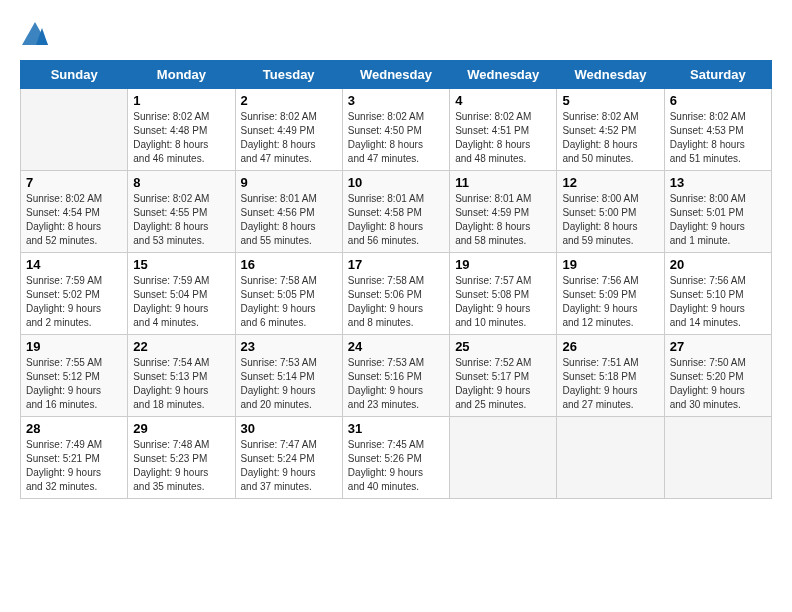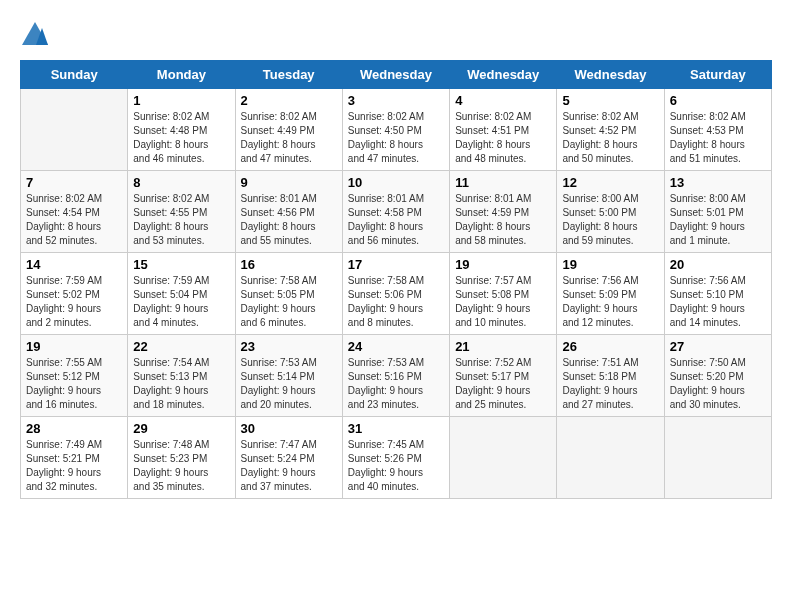--- a/index.html
+++ b/index.html
@@ -223,21 +223,21 @@
         </td>
         <td>
           <span class="day-number">23</span>
           <div class="day-info">Sunrise: 7:53 AM<br>Sunset: 5:14 PM<br>Daylight: 9 hours<br>and 20 minutes.</div>
         </td>
         <td>
           <span class="day-number">24</span>
           <div class="day-info">Sunrise: 7:53 AM<br>Sunset: 5:16 PM<br>Daylight: 9 hours<br>and 23 minutes.</div>
         </td>
         <td>
-          <span class="day-number">21</span>
+          <span class="day-number">25</span>
           <div class="day-info">Sunrise: 7:52 AM<br>Sunset: 5:17 PM<br>Daylight: 9 hours<br>and 25 minutes.</div>
         </td>
         <td>
           <span class="day-number">26</span>
           <div class="day-info">Sunrise: 7:51 AM<br>Sunset: 5:18 PM<br>Daylight: 9 hours<br>and 27 minutes.</div>
         </td>
         <td>
           <span class="day-number">27</span>
           <div class="day-info">Sunrise: 7:50 AM<br>Sunset: 5:20 PM<br>Daylight: 9 hours<br>and 30 minutes.</div>
         </td>

